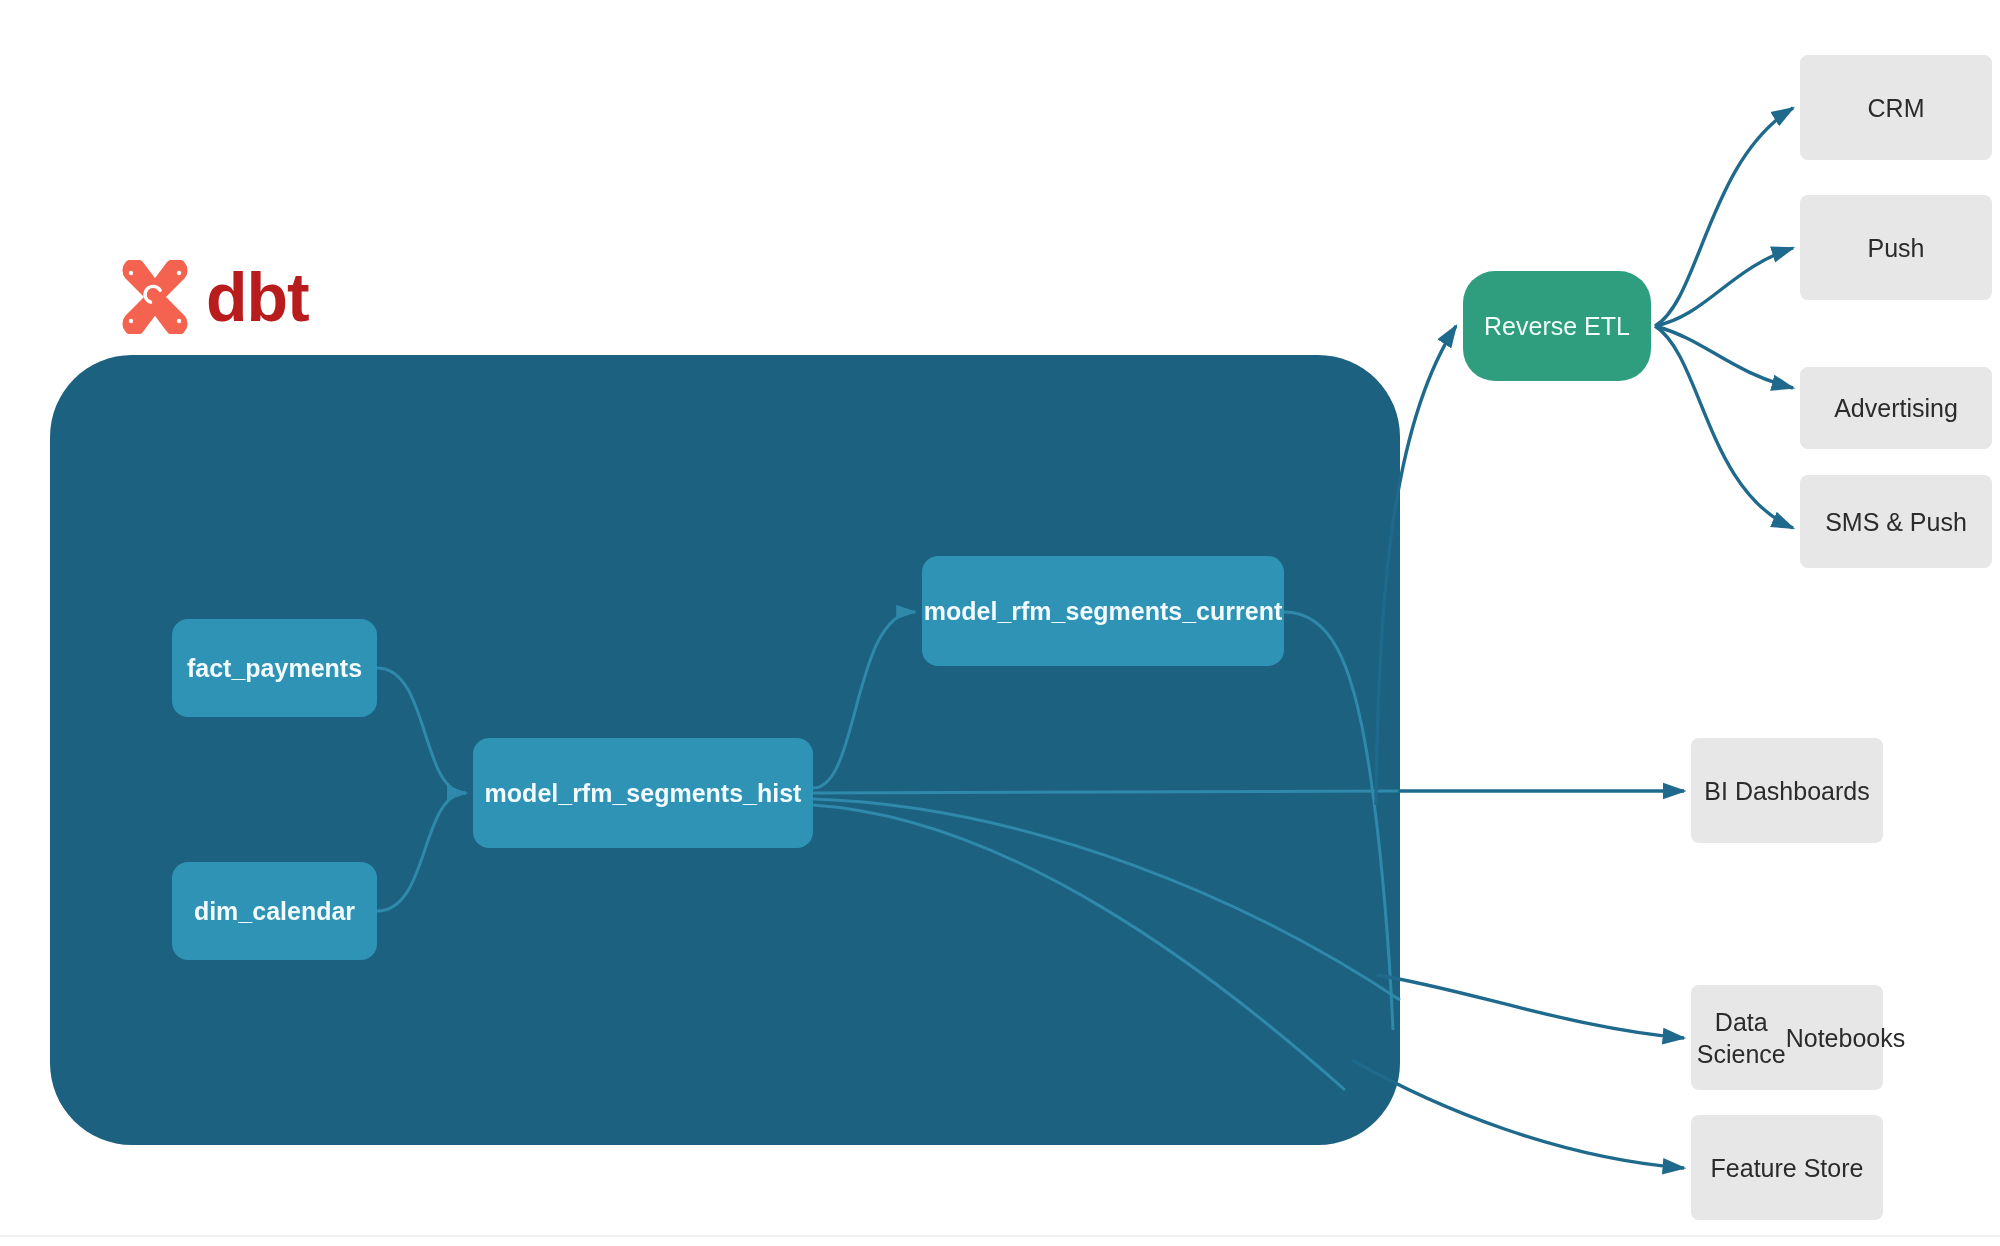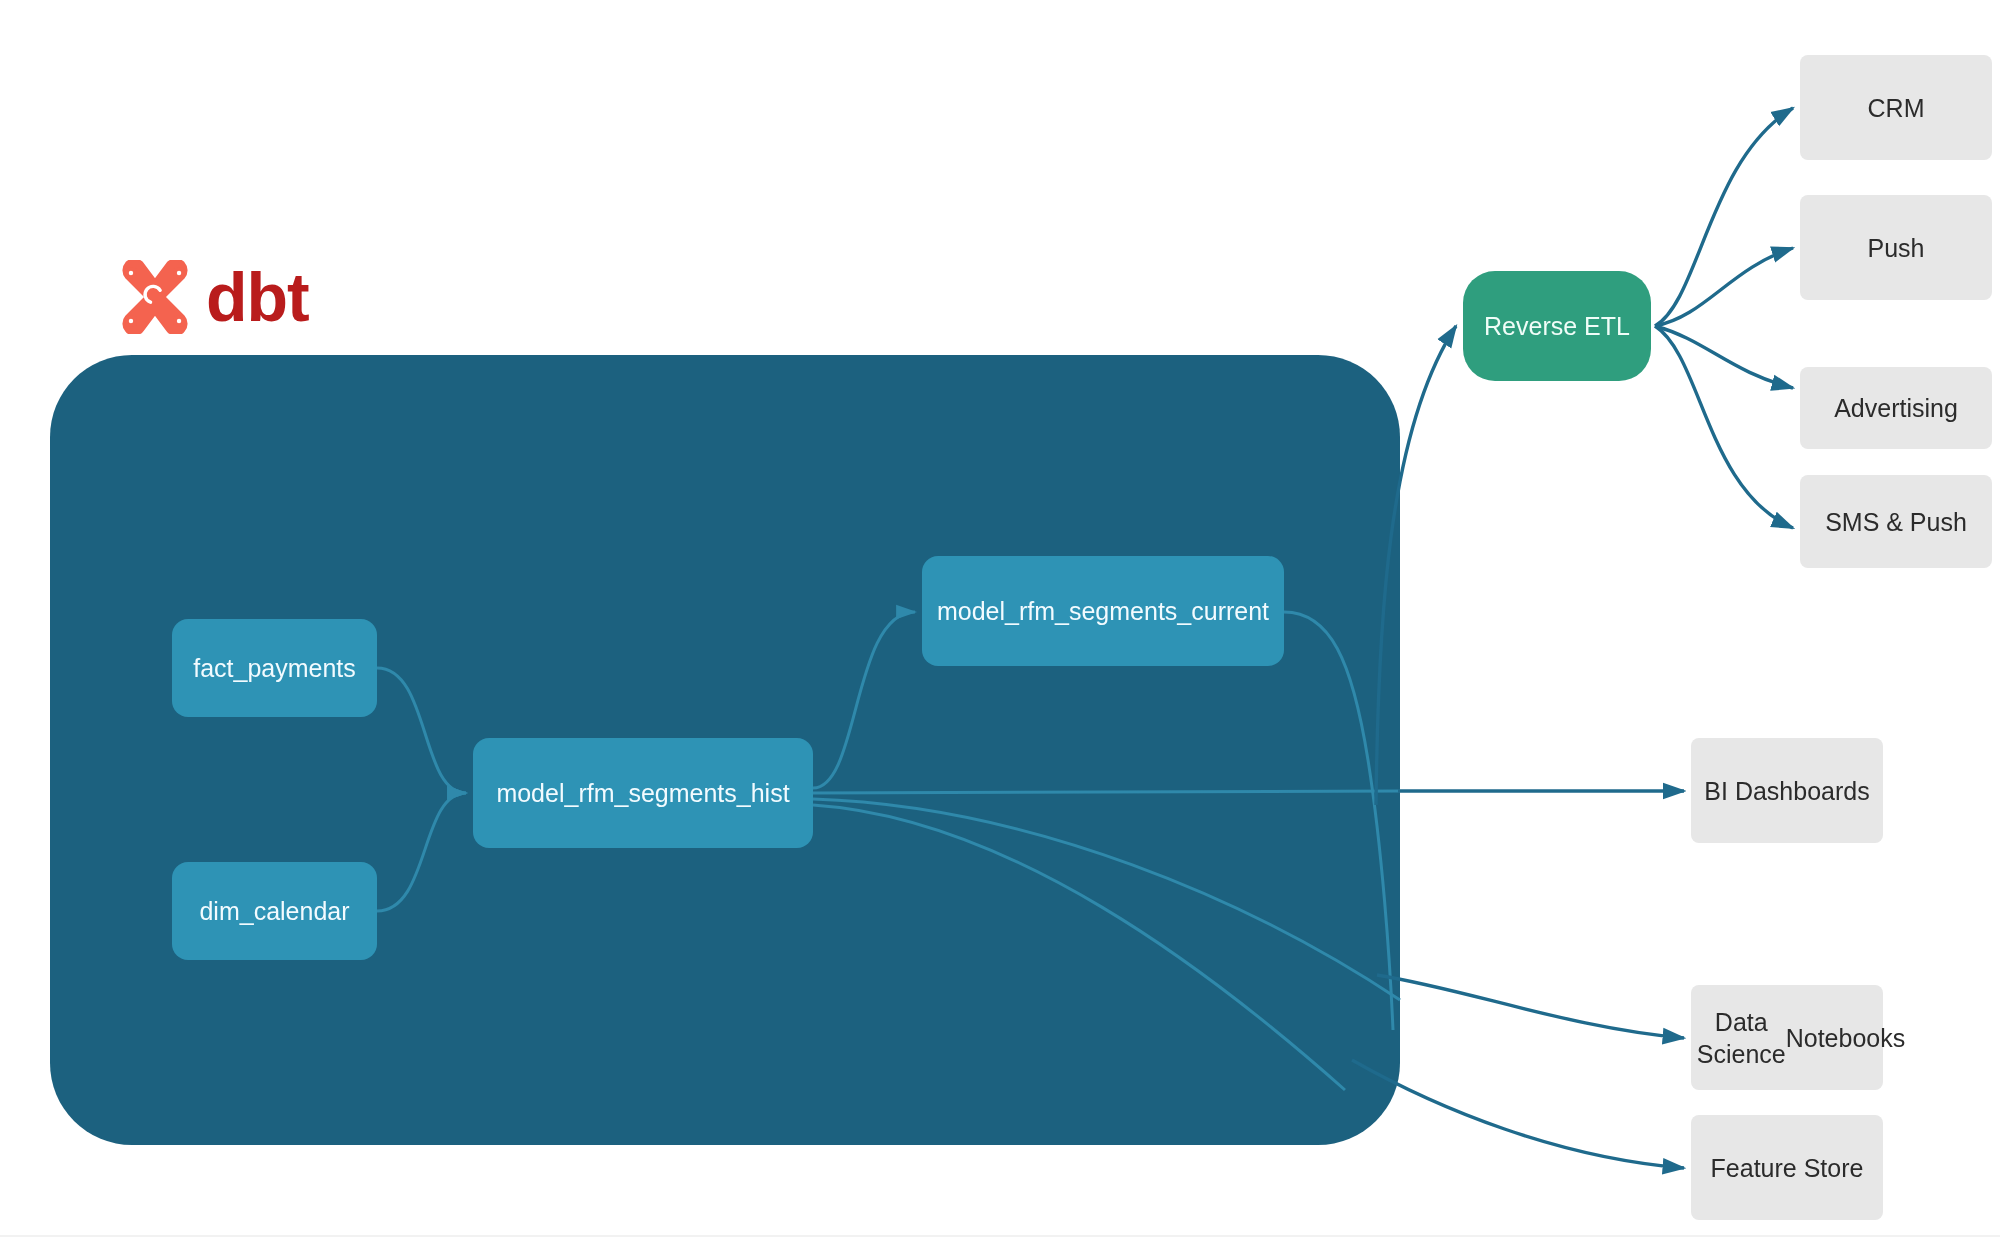--- a/index.html
+++ b/index.html
@@ -60,20 +60,21 @@
     justify-content: center;
     text-align: center;
     box-sizing: border-box;
   }
   .node-model {
     background: #2e93b5;
     border-radius: 16px;
     color: #f2fbff;
     font-size: 25px;
     padding: 0 16px;
+    font-weight: bold;
   }
   .node-green {
     background: #2f9e7e;
     border-radius: 32px;
     color: #f0fdf8;
     font-size: 25px;
   }
   .node-gray {
     background: #e7e7e7;
     border-radius: 8px;

